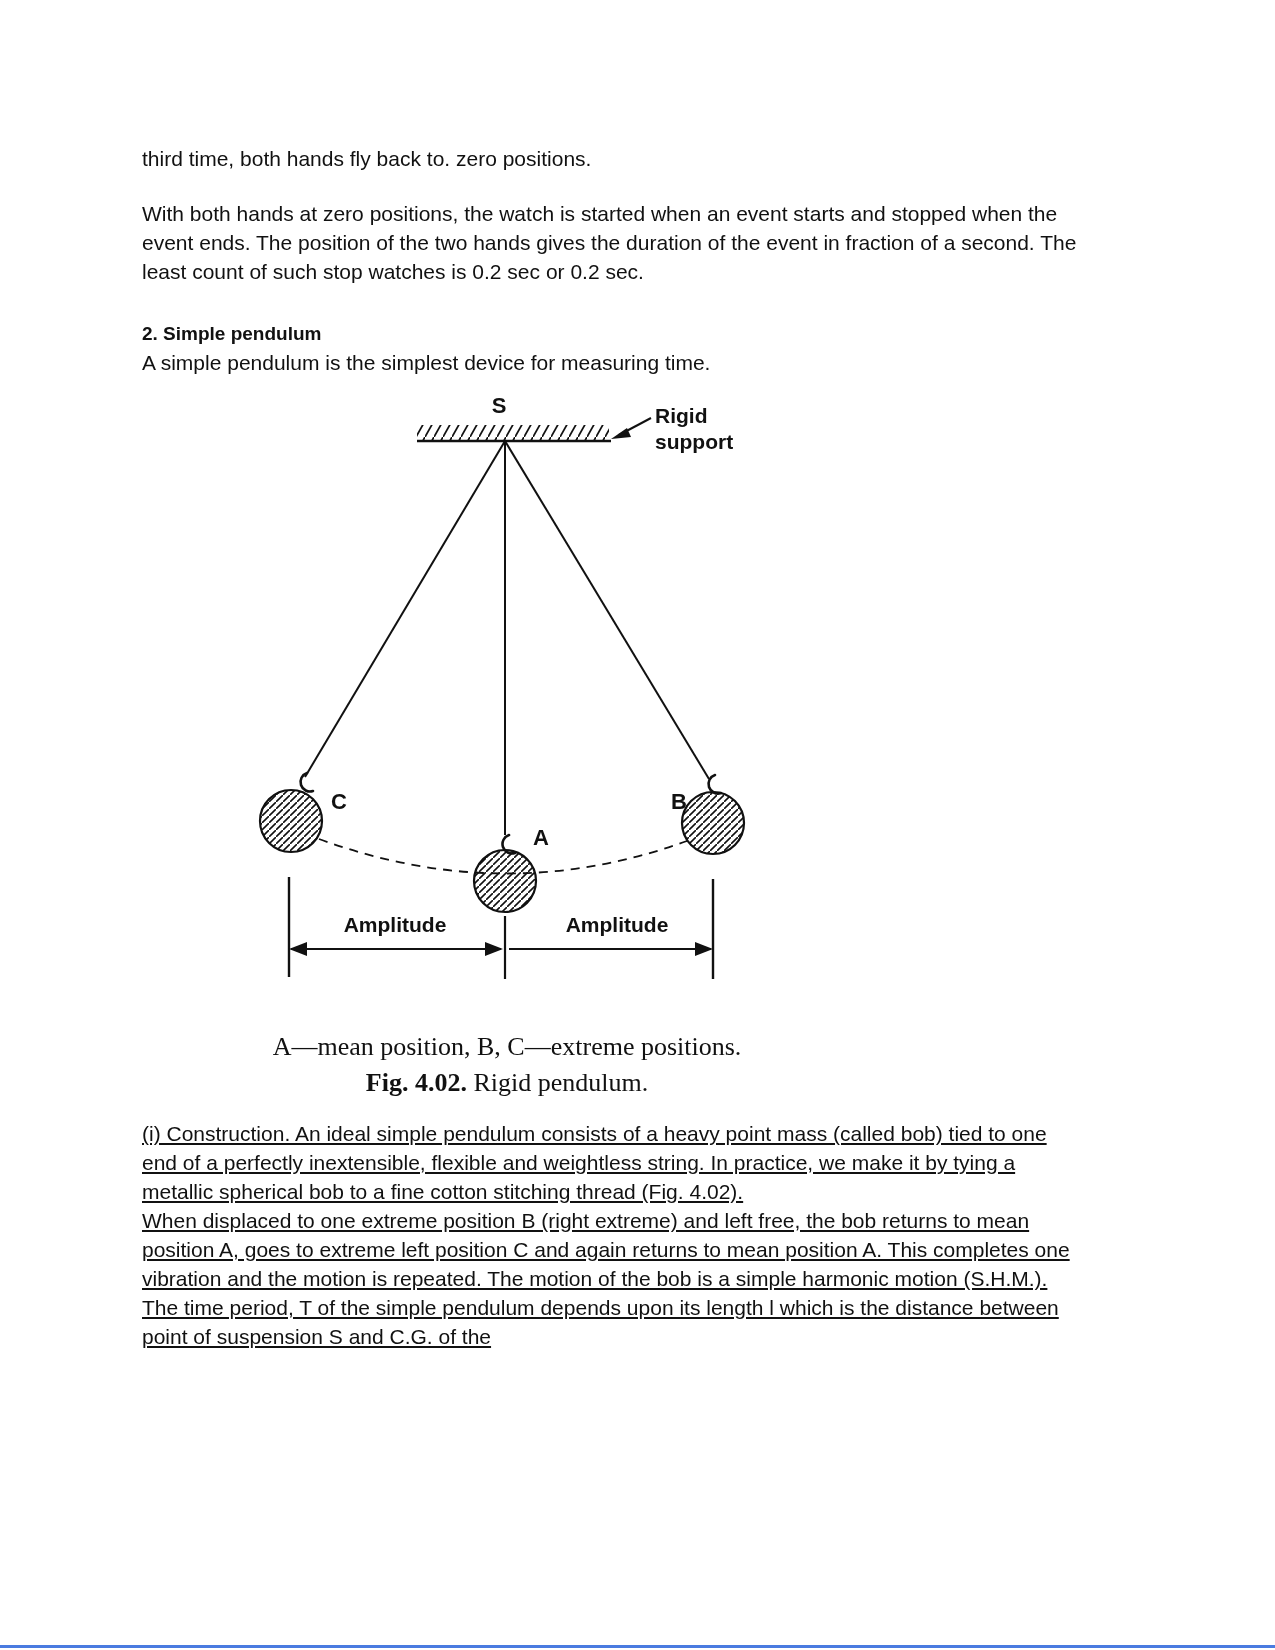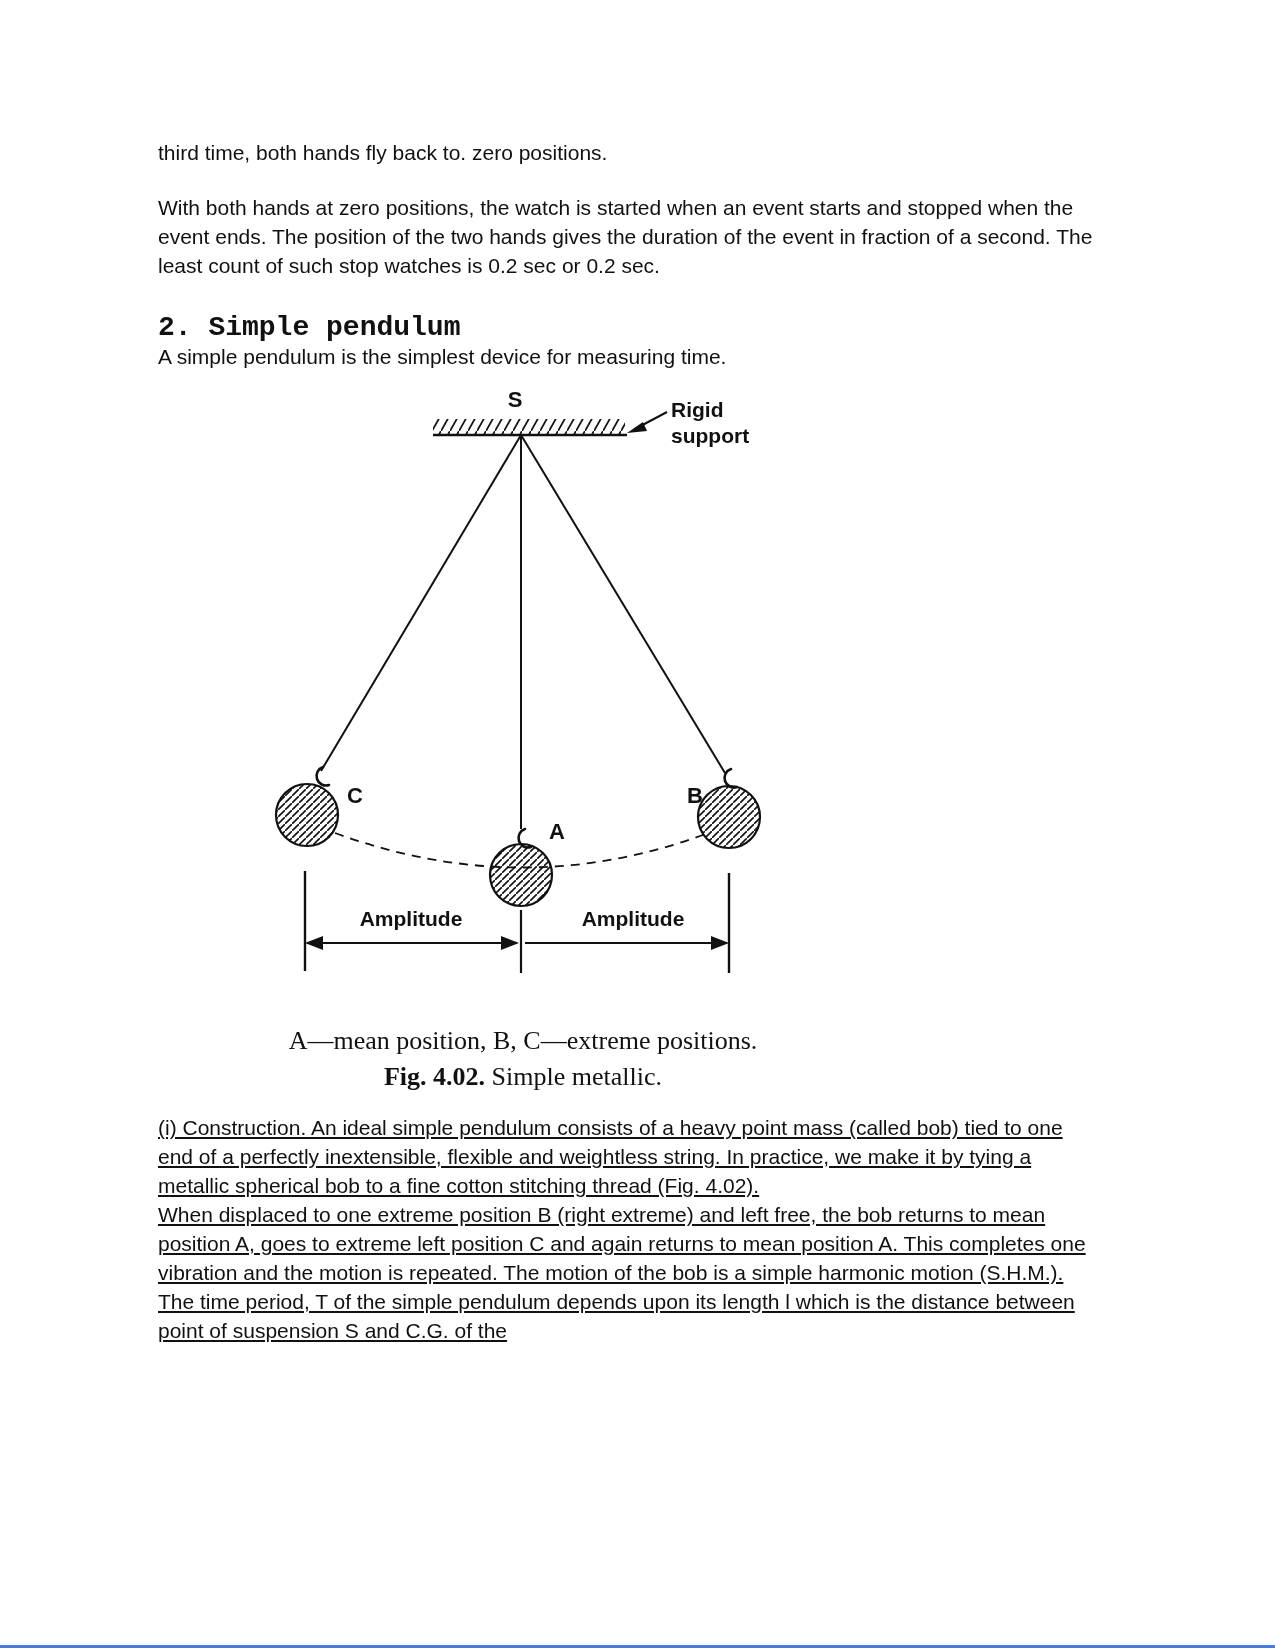--- a/index.html
+++ b/index.html
@@ -1,27 +1,27 @@
 <!DOCTYPE html>
 <html><head>
 <meta charset="utf-8">
 <style>
   html,body{margin:0;padding:0;}
   body{
     width:1275px;height:1650px;background:#ffffff;position:relative;overflow:hidden;
     font-family:"Liberation Sans", sans-serif;color:#111;
   }
   .page{
-    position:absolute;left:142px;top:138px;width:940px;margin-left:16px;
+    position:absolute;left:142px;top:144px;width:940px;
   }
   p{margin:0;font-size:21px;line-height:29px;}
   .gap{height:26px;}
   .gap-lg{height:33px;}
   h2{
-    margin:0;font-size:28px;line-height:29px;font-weight:bold;font-family:Liberation Mono, monospace;
+    margin:0;font-size:19px;line-height:29px;font-weight:bold;
   }
   .figure-wrap{
     position:relative;width:940px;height:600px;margin-top:12px;
   }
   .figure-wrap svg{position:absolute;left:85px;top:0;}
   .fig-caption{
     width:730px;text-align:center;margin-top:40px;
     font-family:"Liberation Serif", serif;font-size:26px;line-height:36px;
   }
   .fig-caption .bold{font-weight:bold;}
@@ -96,21 +96,21 @@
       <line x1="282" y1="560" x2="484" y2="560" stroke="#111" stroke-width="2.2"></line>
       <polygon points="486,560 468,553 468,567" fill="#111"></polygon>
 
       <text class="lbl" x="168" y="543" text-anchor="middle">Amplitude</text>
       <text class="lbl" x="390" y="543" text-anchor="middle">Amplitude</text>
     </svg>
   </div>
 
   <div class="fig-caption">
     <div>A—mean position, B, C—extreme positions.</div>
-    <div><span class="bold">Fig. 4.02.</span><span> Simple metallic.</span></div>
+    <div><span class="bold">Fig. 4.02.</span><span> Rigid pendulum.</span></div>
   </div>
 
   <div class="body-text">
     <p>(i) Construction. An ideal simple pendulum consists of a heavy point mass (called bob) tied to one end of a perfectly inextensible, flexible and weightless string. In practice, we make it by tying a metallic spherical bob to a fine cotton stitching thread (Fig. 4.02).</p>
     <p>When displaced to one extreme position B (right extreme) and left free, the bob returns to mean position A, goes to extreme left position C and again returns to mean position A. This completes one vibration and the motion is repeated. The motion of the bob is a simple harmonic motion (S.H.M.). The time period, T of the simple pendulum depends upon its length l which is the distance between point of suspension S and C.G. of the</p>
   </div>
 
 </div>
 
 <div class="bottom-line" style="background-color:#4a7be0"></div>

